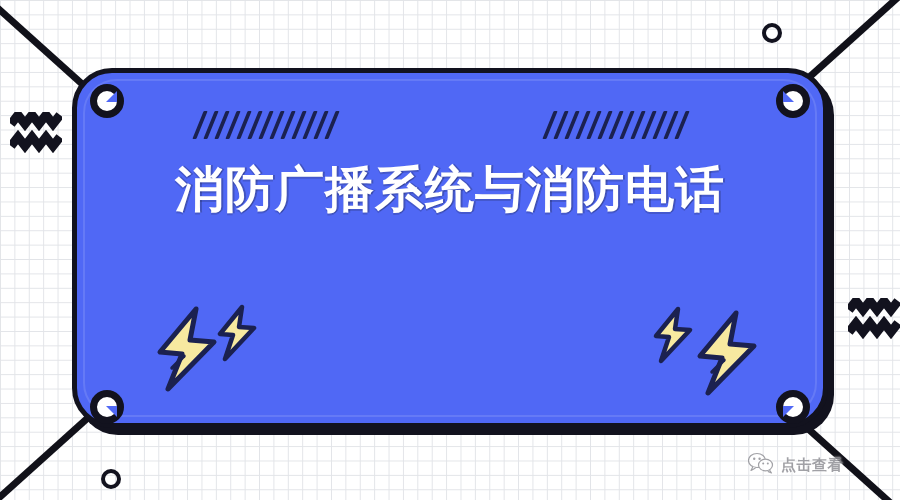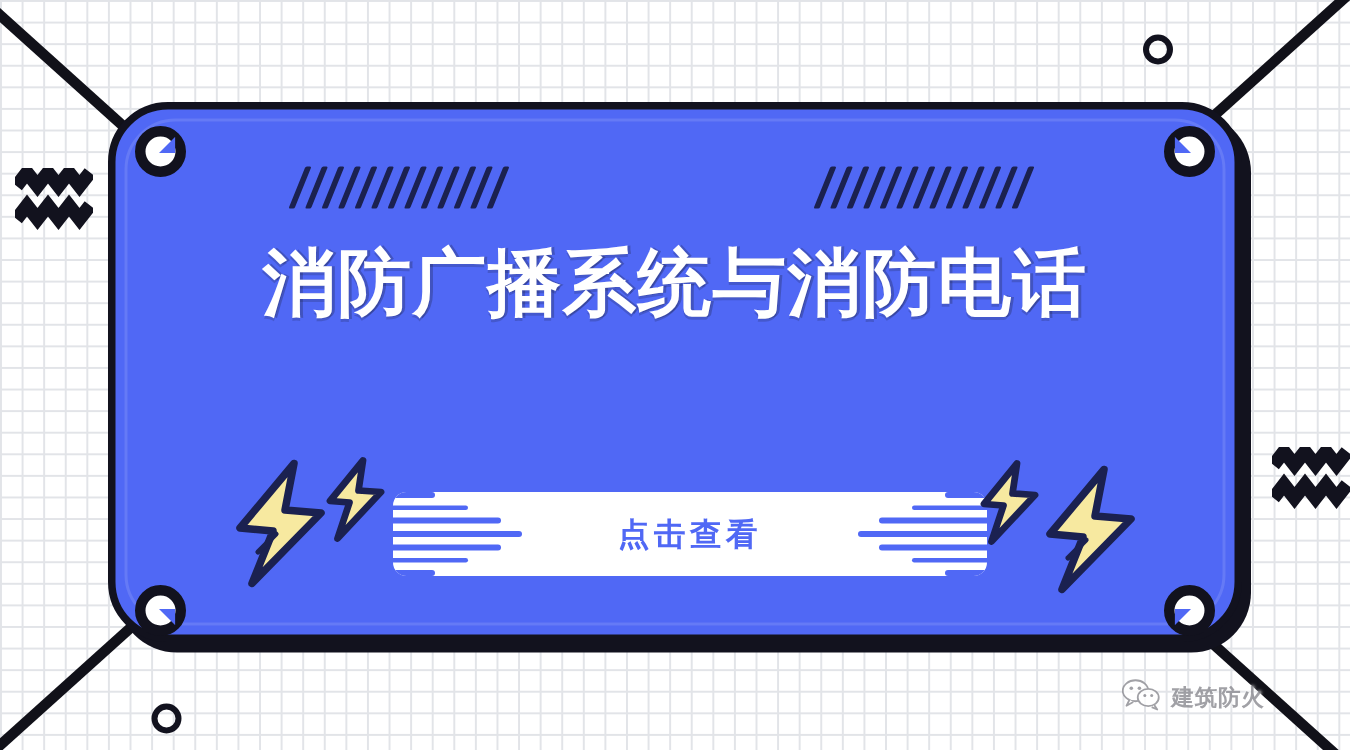--- a/index.html
+++ b/index.html
@@ -268,41 +268,20 @@
       <span></span>
       <span></span>
       <span></span>
       <span></span>
   </div>
 
   <div class="title-wrap">
     <div class="title-line">消防广播系统与消防电话</div>
   </div>
 
-  <div class="cta">
-    <div class="speedlines left">
-      <i style="width:30px"></i>
-        <i style="width:52px"></i>
-        <i style="width:74px"></i>
-      <i style="width:88px"></i>
-        <i style="width:74px"></i>
-        <i style="width:52px"></i>
-        <i style="width:30px"></i>
-    </div>
-    <span class="cta-label">点击查看</span>
-    <div class="speedlines right">
-      <i style="width:30px"></i>
-        <i style="width:52px"></i>
-        <i style="width:74px"></i>
-      <i style="width:88px"></i>
-        <i style="width:74px"></i>
-        <i style="width:52px"></i>
-        <i style="width:30px"></i>
-    </div>
-  </div>
 
   <div class="bolt bolt-big-l">
     <svg width="72" height="86" viewBox="0 0 72 86">
       <path d="M44 3 L8 46 L30 48 L16 83 L62 36 L38 34 Z" fill="#F7E9A0" stroke="#1b2150" stroke-width="5" stroke-linejoin="round"></path>
       <path d="M20 62 L32 50" stroke="#1b2150" stroke-width="3.5" stroke-linecap="round"></path>
     </svg>
   </div>
 
   <div class="bolt bolt-small-l">
     <svg width="46" height="58" viewBox="0 0 46 58">
@@ -334,16 +313,16 @@
         <ellipse cx="9" cy="8.5" rx="8.5" ry="7" fill="#ffffff" stroke="#8d8d93" stroke-width="1.2"></ellipse>
         <path d="M5 14.5 L3 18.5 L7.5 16" fill="#ffffff" stroke="#8d8d93" stroke-width="1.2" stroke-linejoin="round"></path>
         <circle cx="6.2" cy="6.8" r="1.2" fill="#8d8d93"></circle>
         <circle cx="11.6" cy="6.8" r="1.2" fill="#8d8d93"></circle>
         <ellipse cx="17.5" cy="13" rx="7" ry="5.8" fill="#ffffff" stroke="#8d8d93" stroke-width="1.2"></ellipse>
         <path d="M21.5 18 L23.5 21 L19.8 19.4" fill="#ffffff" stroke="#8d8d93" stroke-width="1.2" stroke-linejoin="round"></path>
         <circle cx="15.2" cy="11.6" r="1" fill="#8d8d93"></circle>
         <circle cx="19.8" cy="11.6" r="1" fill="#8d8d93"></circle>
       </svg>
     </span>
-    <span class="wm-text">建筑防火</span>
+    <span class="wm-text">点击查看</span>
   </div>
 
 </div>
 
 </body></html>

